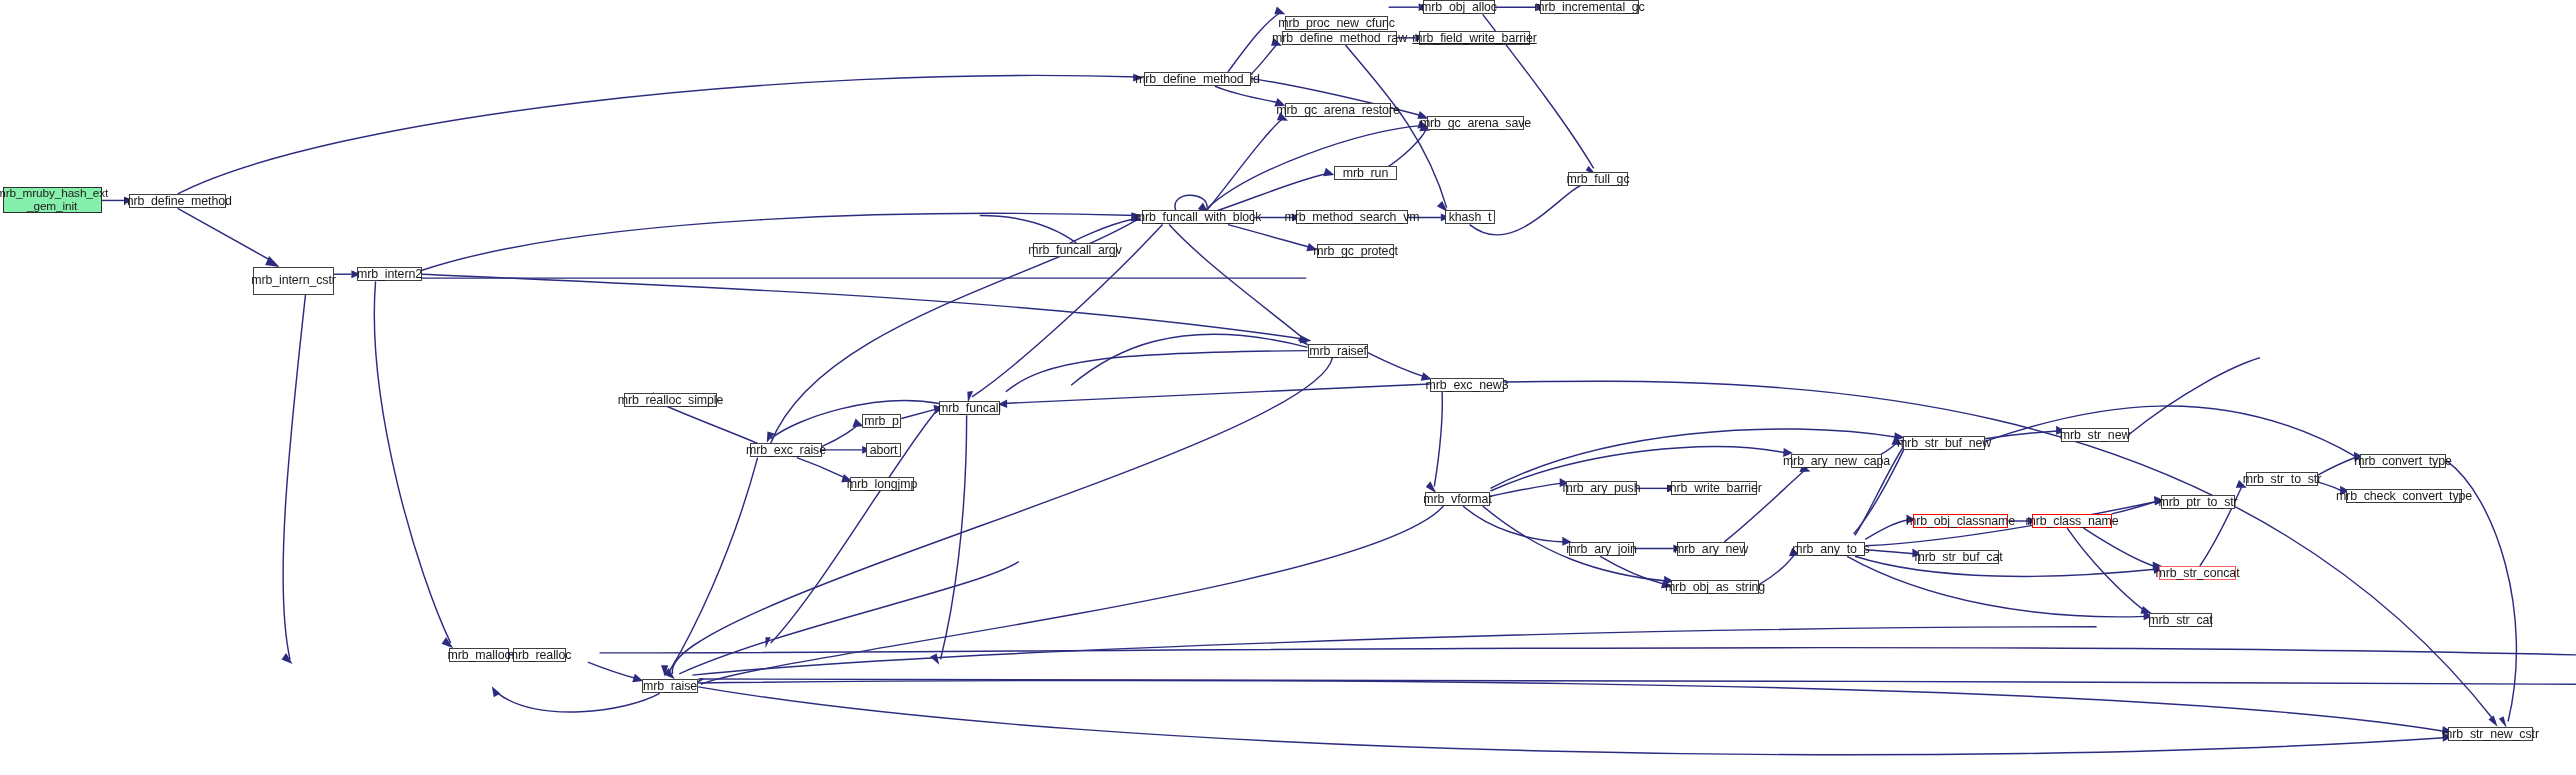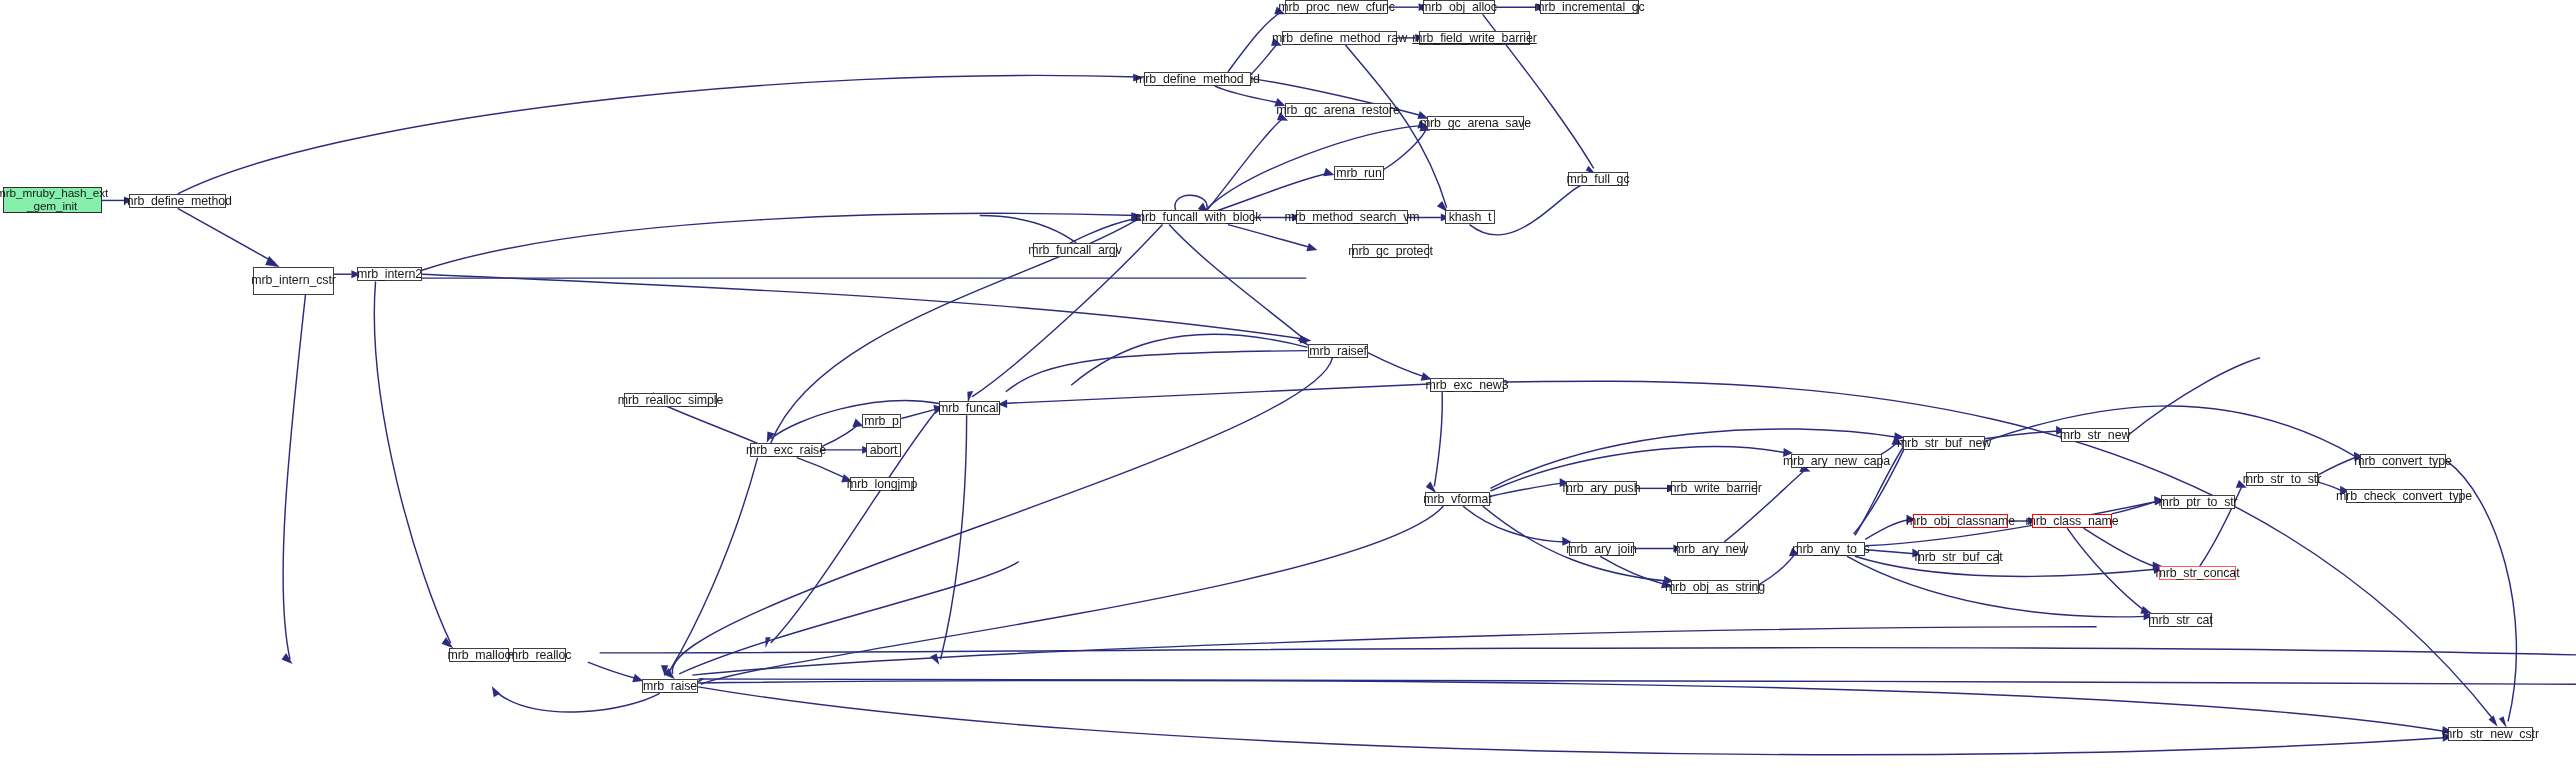--- a/index.html
+++ b/index.html
@@ -334,33 +334,33 @@
       <path class="edge-path" d="M1060,1034 C1400,1000 2400,960 3210,960"></path>
     </g>
   </svg>
 
   <div id="node-layer">
       <div class="gnode root" style="left: 2.6px; top: 187px; width: 99px; height: 26px; font-size: 11.8px;">mrb_mruby_hash_ext<br>_gem_init</div>
       <div class="gnode" style="left: 129px; top: 194px; width: 97px; height: 14.4px;">mrb_define_method</div>
       <div class="gnode" style="left: 253px; top: 267px; width: 81px; height: 28px;">mrb_intern_cstr</div>
       <div class="gnode" style="left: 357px; top: 267px; width: 65px; height: 14.4px;">mrb_intern2</div>
       <div class="gnode" style="left: 1144px; top: 72px; width: 107px; height: 14.4px;">mrb_define_method_id</div>
-      <div class="gnode" style="left: 1285px; top: 0px; width: 103px; height: 14.4px;">mrb_proc_new_cfunc</div>
+      <div class="gnode" style="left: 1285px; top: 16px; width: 103px; height: 14.4px;">mrb_proc_new_cfunc</div>
       <div class="gnode" style="left: 1423px; top: 0px; width: 72px; height: 14.4px;">mrb_obj_alloc</div>
       <div class="gnode" style="left: 1540px; top: 0px; width: 99px; height: 14.4px;">mrb_incremental_gc</div>
       <div class="gnode" style="left: 1282px; top: 31px; width: 115px; height: 14.4px;">mrb_define_method_raw</div>
       <div class="gnode" style="left: 1419px; top: 31px; width: 111px; height: 14.4px; text-decoration: underline;">mrb_field_write_barrier</div>
       <div class="gnode" style="left: 1285px; top: 103px; width: 106px; height: 14.4px;">mrb_gc_arena_restore</div>
       <div class="gnode" style="left: 1427px; top: 116px; width: 97px; height: 14.4px;">mrb_gc_arena_save</div>
       <div class="gnode" style="left: 1568px; top: 172px; width: 60px; height: 14.4px;">mrb_full_gc</div>
-      <div class="gnode" style="left: 1334px; top: 166px; width: 50px; height: 14.4px;">mrb_run</div>
+      <div class="gnode" style="left: 1334px; top: 166px; width: 63px; height: 14.4px;">mrb_run</div>
       <div class="gnode" style="left: 1142px; top: 210px; width: 112px; height: 14.4px;">mrb_funcall_with_block</div>
       <div class="gnode" style="left: 1296px; top: 210px; width: 112px; height: 14.4px;">mrb_method_search_vm</div>
       <div class="gnode" style="left: 1445px; top: 210px; width: 50px; height: 14.4px;">khash_t</div>
-      <div class="gnode" style="left: 1352px; top: 244px; width: 77px; height: 14.4px;">mrb_gc_protect</div>
+      <div class="gnode" style="left: 1317px; top: 244px; width: 77px; height: 14.4px;">mrb_gc_protect</div>
       <div class="gnode" style="left: 1033px; top: 243px; width: 84px; height: 14.4px;">mrb_funcall_argv</div>
       <div class="gnode" style="left: 1308px; top: 344px; width: 60px; height: 14.4px;">mrb_raisef</div>
       <div class="gnode" style="left: 1430px; top: 378px; width: 74px; height: 14.4px;">mrb_exc_new3</div>
       <div class="gnode" style="left: 624px; top: 393px; width: 93px; height: 14.4px;">mrb_realloc_simple</div>
       <div class="gnode" style="left: 939px; top: 401px; width: 61px; height: 14.4px;">mrb_funcall</div>
       <div class="gnode" style="left: 862px; top: 414px; width: 39px; height: 14.4px;">mrb_p</div>
       <div class="gnode" style="left: 750px; top: 443px; width: 72px; height: 14.4px;">mrb_exc_raise</div>
       <div class="gnode" style="left: 866px; top: 443px; width: 35px; height: 14.4px;">abort</div>
       <div class="gnode" style="left: 850px; top: 477px; width: 64px; height: 14.4px;">mrb_longjmp</div>
       <div class="gnode" style="left: 1425px; top: 492px; width: 65px; height: 14.4px;">mrb_vformat</div>

